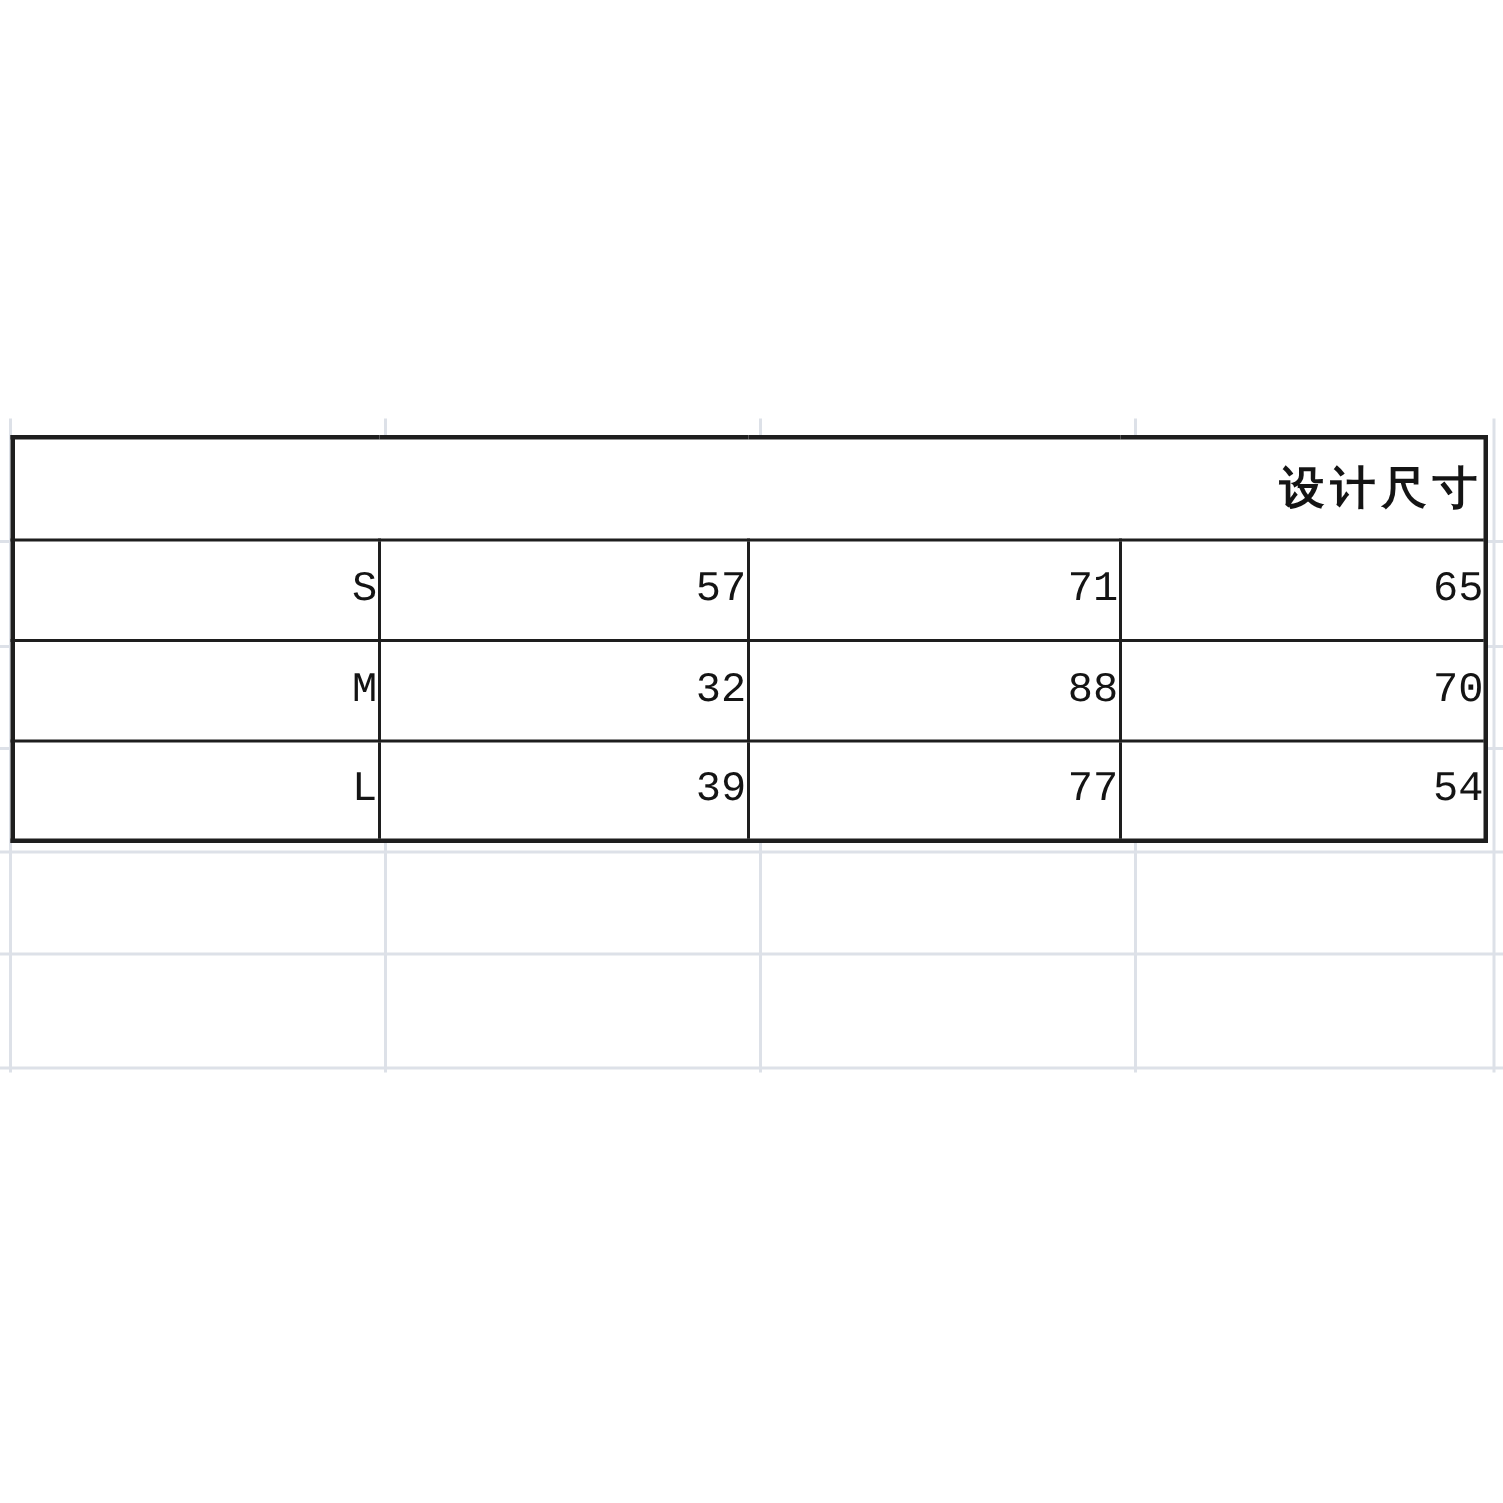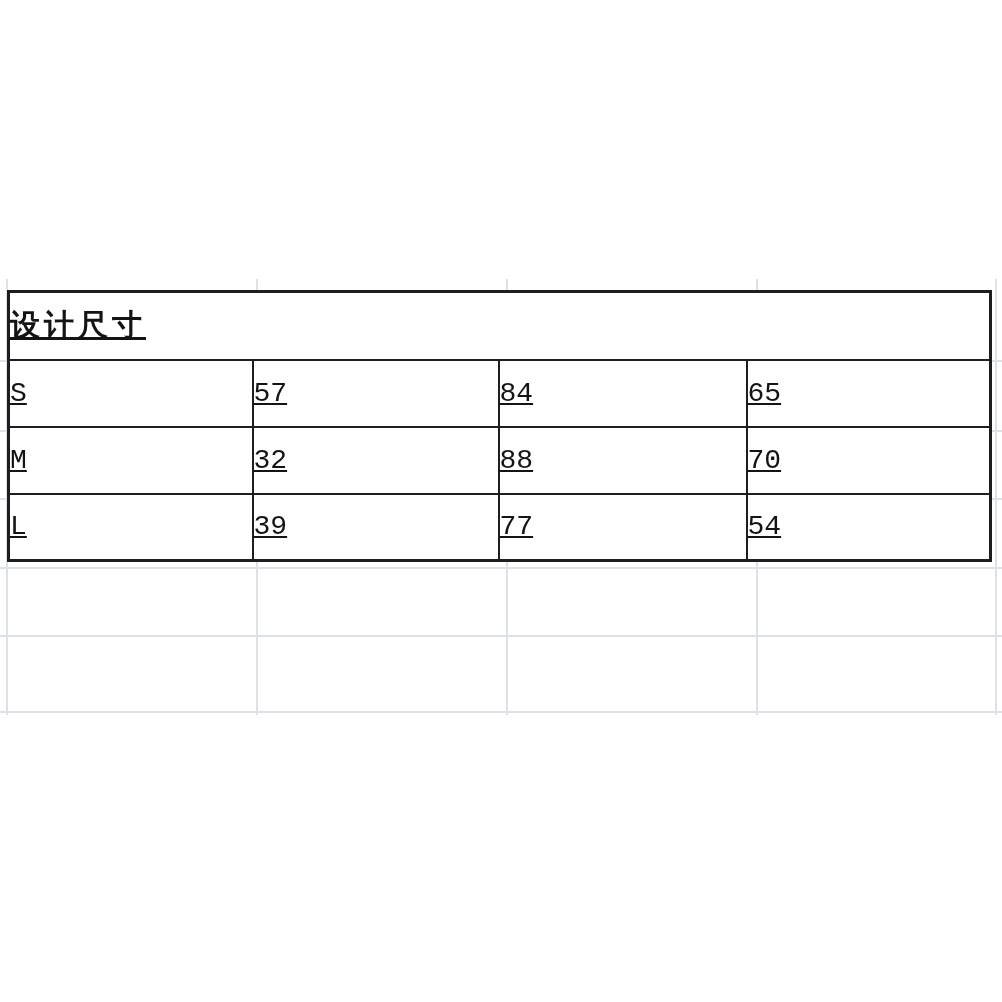--- a/index.html
+++ b/index.html
@@ -18,22 +18,22 @@
   .gl.h1{top:360px;} .gl.h2{top:430px;} .gl.h3{top:498px;}
   .gl.h4{top:567px;} .gl.h5{top:635px;} .gl.h6{top:711px;}
 
   
   table.size-chart{
     position:absolute;left:7px;top:290px;width:982px;z-index:2;
     border-collapse:collapse;table-layout:fixed;background:#ffffff;
     border:3px solid #1e1e1e;
   }
   table.size-chart td,table.size-chart th{
-    border:2px solid #1e1e1e;text-align:left;vertical-align:middle;
-    color:#141414;padding:0;text-decoration:underline;
+    border:2px solid #1e1e1e;text-align:right;vertical-align:middle;
+    color:#141414;padding:0;
   }
   tr.title-row{height:68px;}
   tr.header-row{height:68px;}
   tr.data-row{height:67px;}
   .title-cell{
     font-family:"Liberation Sans","DejaVu Sans",sans-serif;
     font-size:30px;font-weight:600;letter-spacing:4px;
   }
   .mono{
     font-family:"Liberation Mono","DejaVu Sans Mono",monospace;
@@ -65,21 +65,21 @@
       <col style="width:244px">
     </colgroup>
     <tbody>
       <tr class="title-row">
         <td class="title-cell" colspan="4">设计尺寸</td>
       </tr>
 
     <tr class="data-row mono">
           <td>S</td>
           <td>57</td>
-          <td>84</td>
+          <td>71</td>
           <td>65</td>
         </tr>
         <tr class="data-row mono">
           <td>M</td>
           <td>32</td>
           <td>88</td>
           <td>70</td>
         </tr>
         <tr class="data-row mono">
           <td>L</td>

